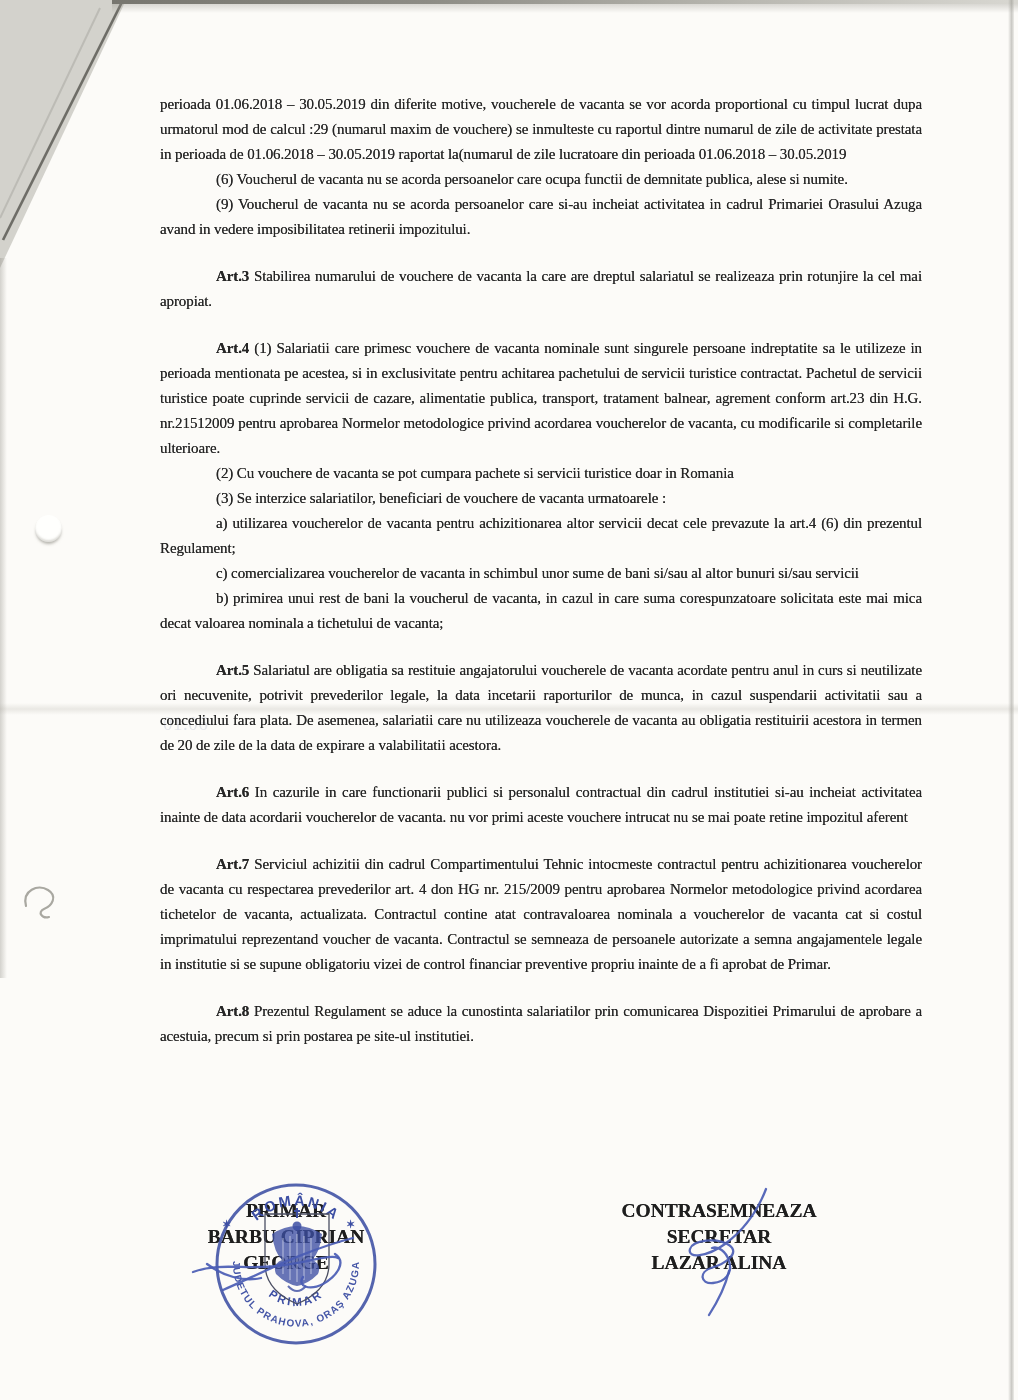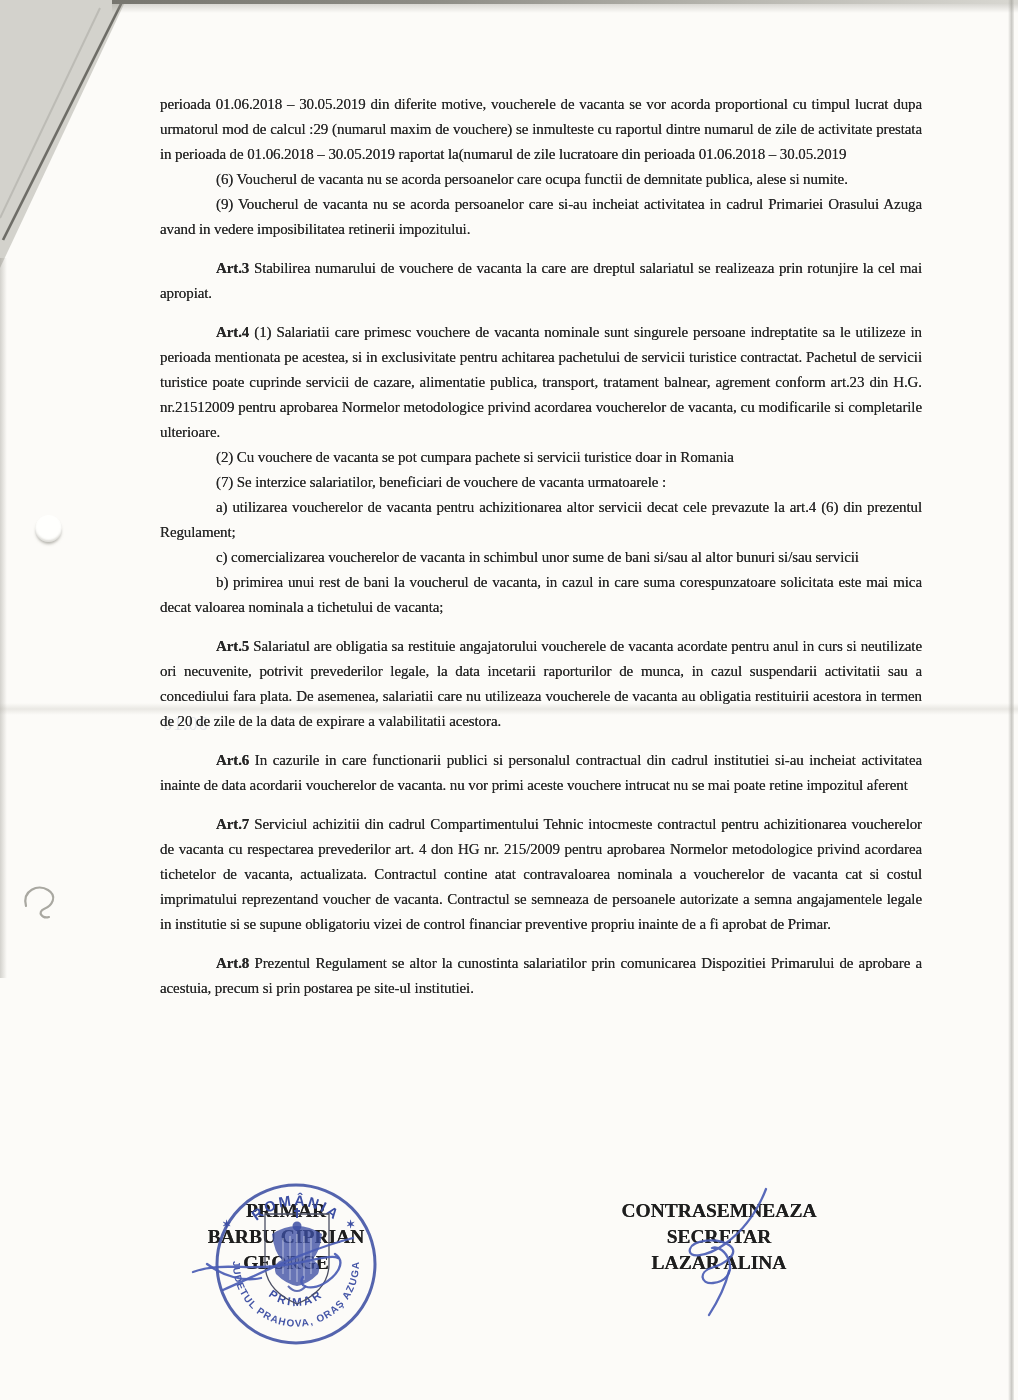--- a/index.html
+++ b/index.html
@@ -31,21 +31,21 @@
     box-shadow:0 3px 3px -1px rgba(125,123,114,.55), inset 0 -2px 2px rgba(160,158,148,.35);}
   .hole-crease-svg{position:absolute;left:16px;top:880px;}
 
   
   .doc-body{position:absolute;left:160px;top:92px;width:762px;
     color:var(--body-ink);font-size:15px;line-height:25px;text-align:justify;
     letter-spacing:-0.1px;
     text-shadow:0 0 0.45px rgba(38,38,38,.85);}
   .para{margin:0;text-indent:56px;}
   .para.noindent{text-indent:0;}
-  .para.gap{margin-top:14px;}
+  .para.gap{margin-top:22px;}
   .art{font-weight:bold;}
 
   .ghost{position:absolute;left:163px;top:713px;font-size:19px;
     color:rgba(70,90,150,.14);letter-spacing:.5px;text-align:right;}
 
   
   .sig-block{position:absolute;text-align:center;font-weight:bold;
     color:#1e1e1e;font-size:19.5px;line-height:26px;
     text-shadow:0 0 0.45px rgba(30,30,30,.85);}
   .sig-left{left:166px;top:1198px;width:240px;}
@@ -86,35 +86,35 @@
     <p class="para"><span class="ptext">(6) Voucherul de vacanta nu se acorda persoanelor care ocupa functii de demnitate publica, alese si numite.</span></p>
 
     <p class="para"><span class="ptext">(9) Voucherul de vacanta nu se acorda persoanelor care si-au incheiat activitatea in cadrul Primariei Orasului Azuga avand in vedere imposibilitatea retinerii impozitului.</span></p>
 
     <p class="para gap"><b class="art">Art.3</b><span class="ptext"> Stabilirea numarului de vouchere de vacanta la care are dreptul salariatul se realizeaza prin rotunjire la cel mai apropiat.</span></p>
 
     <p class="para gap"><b class="art">Art.4</b><span class="ptext"> (1) Salariatii care primesc vouchere de vacanta nominale sunt singurele persoane indreptatite sa le utilizeze in perioada mentionata pe acestea, si in exclusivitate pentru achitarea pachetului de servicii turistice contractat. Pachetul de servicii turistice poate cuprinde servicii de cazare, alimentatie publica, transport, tratament balnear, agrement conform art.23 din H.G. nr.21512009 pentru aprobarea Normelor metodologice privind acordarea voucherelor de vacanta, cu modificarile si completarile ulterioare.</span></p>
 
     <p class="para"><span class="ptext">(2) Cu vouchere de vacanta se pot cumpara pachete si servicii turistice doar in Romania</span></p>
 
-    <p class="para"><span class="ptext">(7) Se interzice salariatilor, beneficiari de vouchere de vacanta urmatoarele :</span></p>
+    <p class="para"><span class="ptext">(3) Se interzice salariatilor, beneficiari de vouchere de vacanta urmatoarele :</span></p>
 
     <p class="para"><span class="ptext">a) utilizarea voucherelor de vacanta pentru achizitionarea altor servicii decat cele prevazute la art.4 (6) din prezentul Regulament;</span></p>
 
     <p class="para"><span class="ptext">c) comercializarea voucherelor de vacanta in schimbul unor sume de bani si/sau al altor bunuri si/sau servicii</span></p>
 
     <p class="para"><span class="ptext">b) primirea unui rest de bani la voucherul de vacanta, in cazul in care suma corespunzatoare solicitata este mai mica decat valoarea nominala a tichetului de vacanta;</span></p>
 
     <p class="para gap"><b class="art">Art.5</b><span class="ptext"> Salariatul are obligatia sa restituie angajatorului voucherele de vacanta acordate pentru anul in curs si neutilizate ori necuvenite, potrivit prevederilor legale, la data incetarii raporturilor de munca, in cazul suspendarii activitatii sau a concediului fara plata. De asemenea, salariatii care nu utilizeaza voucherele de vacanta au obligatia restituirii acestora in termen de 20 de zile de la data de expirare a valabilitatii acestora.</span></p>
 
     <p class="para gap"><b class="art">Art.6</b><span class="ptext"> In cazurile in care functionarii publici si personalul contractual din cadrul institutiei si-au incheiat activitatea inainte de data acordarii voucherelor de vacanta. nu vor primi aceste vouchere intrucat nu se mai poate retine impozitul aferent</span></p>
 
     <p class="para gap"><b class="art">Art.7</b><span class="ptext"> Serviciul achizitii din cadrul Compartimentului Tehnic intocmeste contractul pentru achizitionarea voucherelor de vacanta cu respectarea prevederilor art. 4 don HG nr. 215/2009 pentru aprobarea Normelor metodologice privind acordarea tichetelor de vacanta, actualizata. Contractul contine atat contravaloarea nominala a voucherelor de vacanta cat si costul imprimatului reprezentand voucher de vacanta. Contractul se semneaza de persoanele autorizate a semna angajamentele legale in institutie si se supune obligatoriu vizei de control financiar preventive propriu inainte de a fi aprobat de Primar.</span></p>
 
-    <p class="para gap"><b class="art">Art.8</b><span class="ptext"> Prezentul Regulament se altor la cunostinta salariatilor prin comunicarea Dispozitiei Primarului de aprobare a acestuia, precum si prin postarea pe site-ul institutiei.</span></p>
+    <p class="para gap"><b class="art">Art.8</b><span class="ptext"> Prezentul Regulament se aduce la cunostinta salariatilor prin comunicarea Dispozitiei Primarului de aprobare a acestuia, precum si prin postarea pe site-ul institutiei.</span></p>
   </div>
 
   <div class="sig-block sig-left">
     <div>PRIMAR</div>
     <div>BARBU CIPRIAN GEORGE</div>
   </div>
   <div class="sig-block sig-right">
     <div>CONTRASEMNEAZA SECRETAR</div>
     <div>LAZAR ALINA</div>
   </div>

